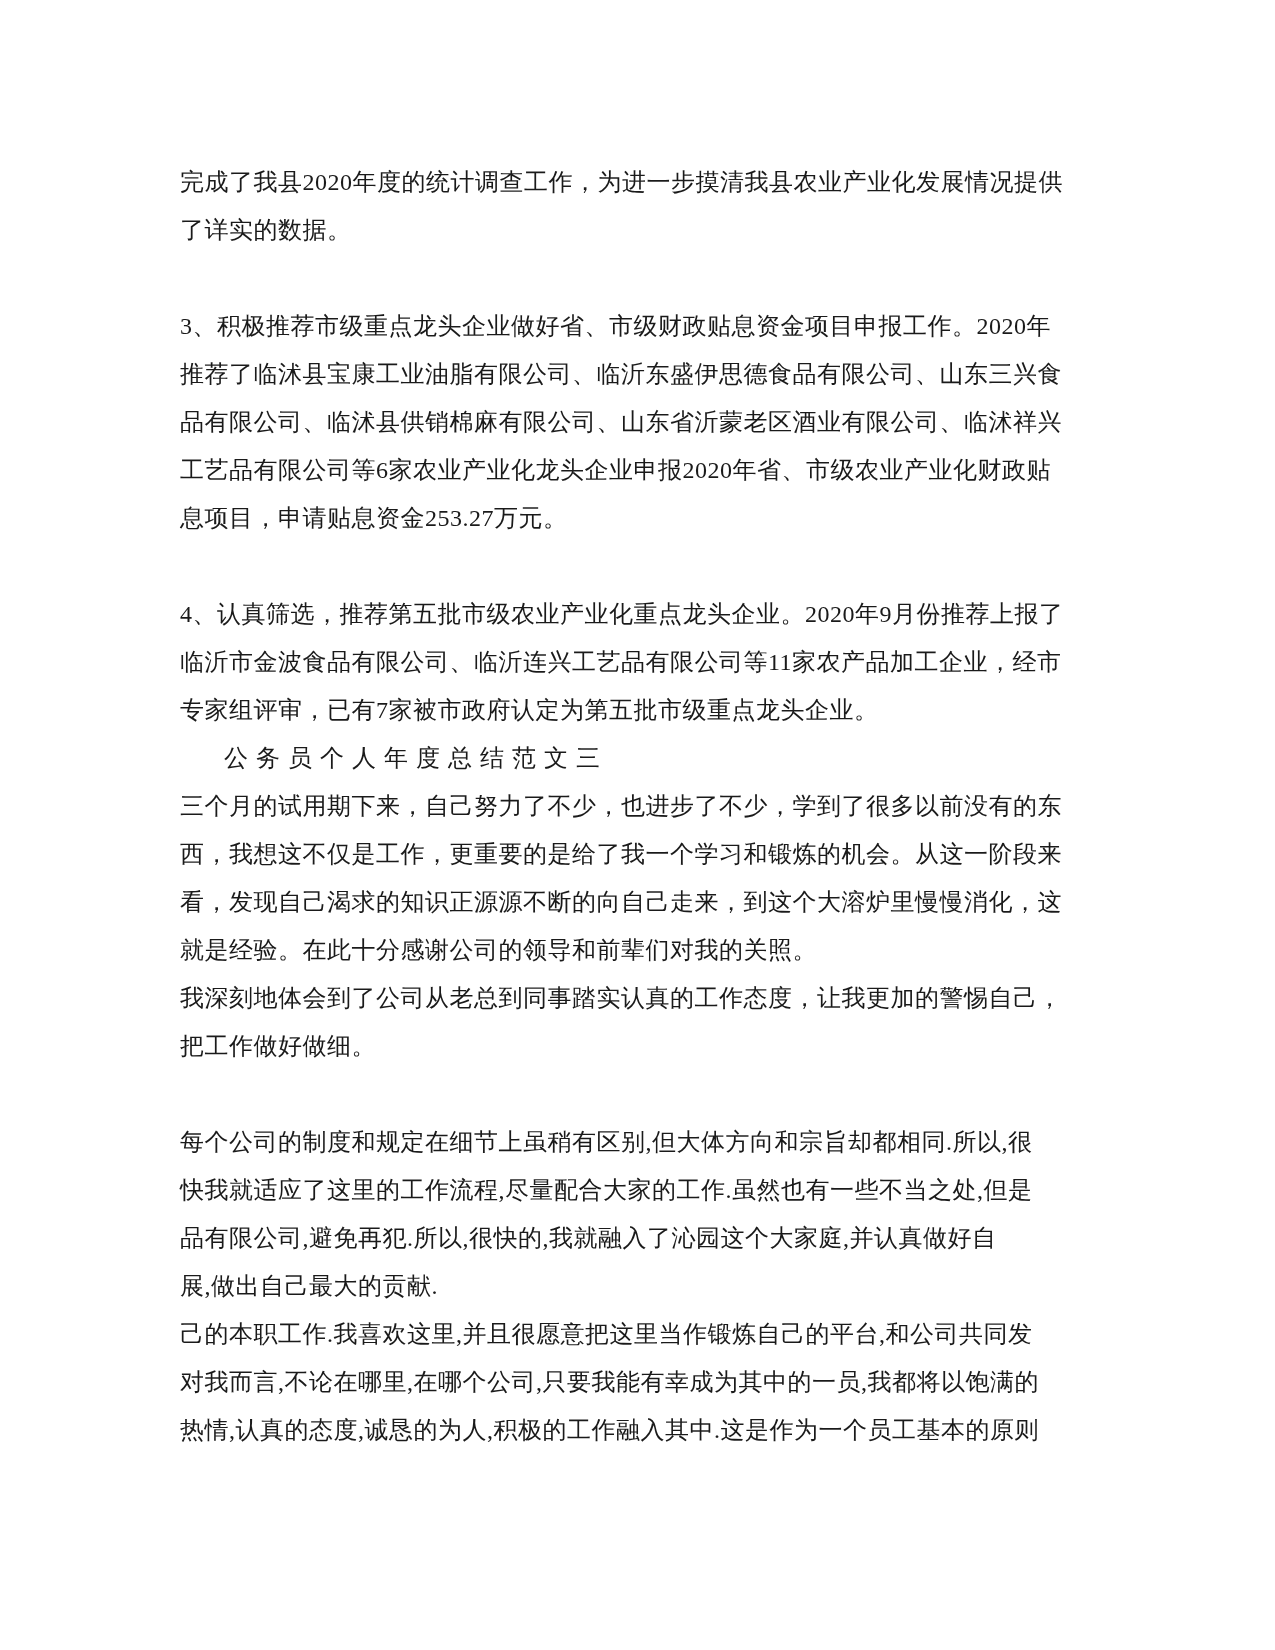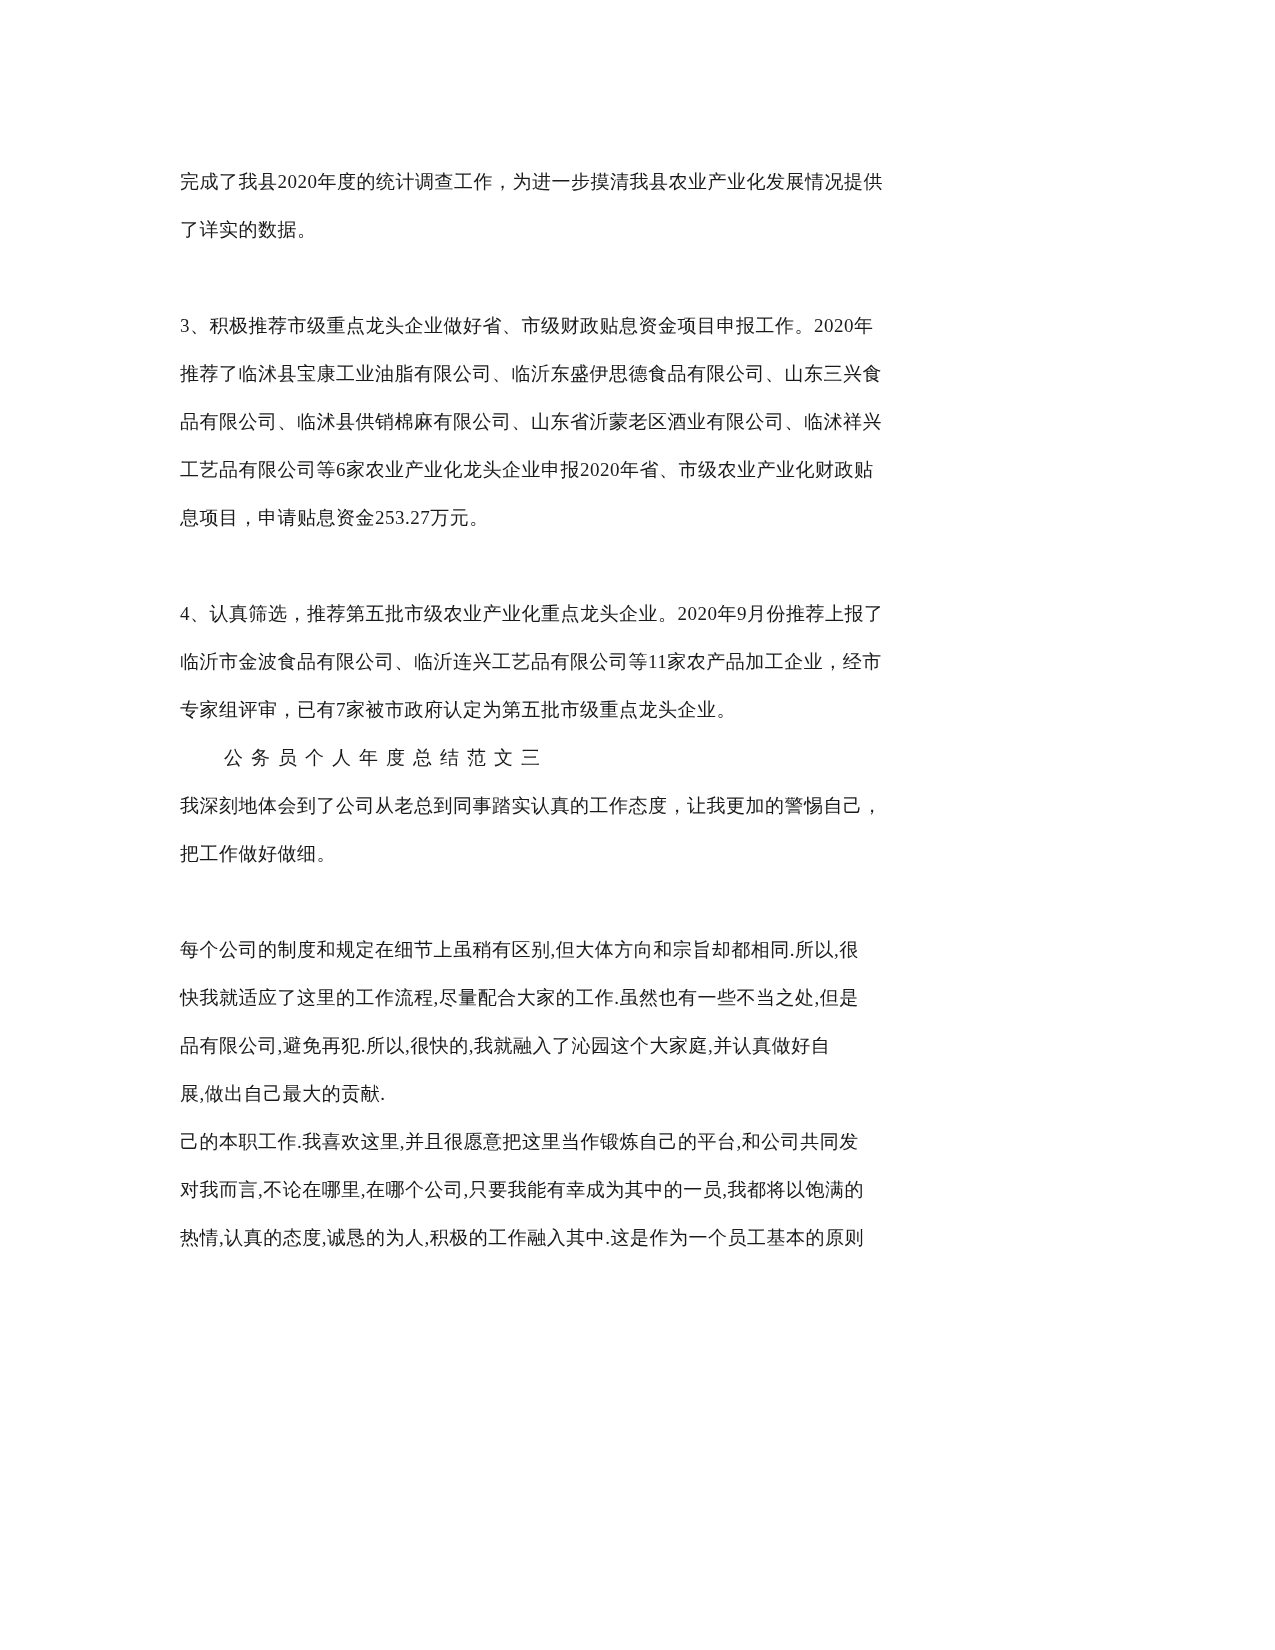--- a/index.html
+++ b/index.html
@@ -29,21 +29,21 @@
   .para {
     margin: 0;
     padding: 0;
   }
   .para.gap {
     margin-bottom: 48px;
   }
   .line {
     height: 48px;
     line-height: 48px;
-    font-size: 19px;
+    font-size: 24px;
     letter-spacing: 0.5px;
     white-space: pre;
     font-weight: 400;
   }
   .line.tracked {
     letter-spacing: 8px;
     margin-left: 44px;
   }
 </style>
 </head>
@@ -68,20 +68,26 @@
     <div class="para">
       <div class="line">4、认真筛选，推荐第五批市级农业产业化重点龙头企业。2020年9月份推荐上报了</div>
       <div class="line">临沂市金波食品有限公司、临沂连兴工艺品有限公司等11家农产品加工企业，经市</div>
       <div class="line">专家组评审，已有7家被市政府认定为第五批市级重点龙头企业。</div>
     </div>
 
     <div class="para">
       <div class="line tracked">公务员个人年度总结范文三</div>
     </div>
 
+    <div class="para">
+      <div class="line">三个月的试用期下来，自己努力了不少，也进步了不少，学到了很多以前没有的东</div>
+      <div class="line">西，我想这不仅是工作，更重要的是给了我一个学习和锻炼的机会。从这一阶段来</div>
+      <div class="line">看，发现自己渴求的知识正源源不断的向自己走来，到这个大溶炉里慢慢消化，这</div>
+      <div class="line">就是经验。在此十分感谢公司的领导和前辈们对我的关照。</div>
+    </div>
 
     <div class="para gap">
       <div class="line">我深刻地体会到了公司从老总到同事踏实认真的工作态度，让我更加的警惕自己，</div>
       <div class="line">把工作做好做细。</div>
     </div>
 
     <div class="para">
       <div class="line">每个公司的制度和规定在细节上虽稍有区别,但大体方向和宗旨却都相同.所以,很</div>
       <div class="line">快我就适应了这里的工作流程,尽量配合大家的工作.虽然也有一些不当之处,但是</div>
       <div class="line">品有限公司,避免再犯.所以,很快的,我就融入了沁园这个大家庭,并认真做好自</div>

